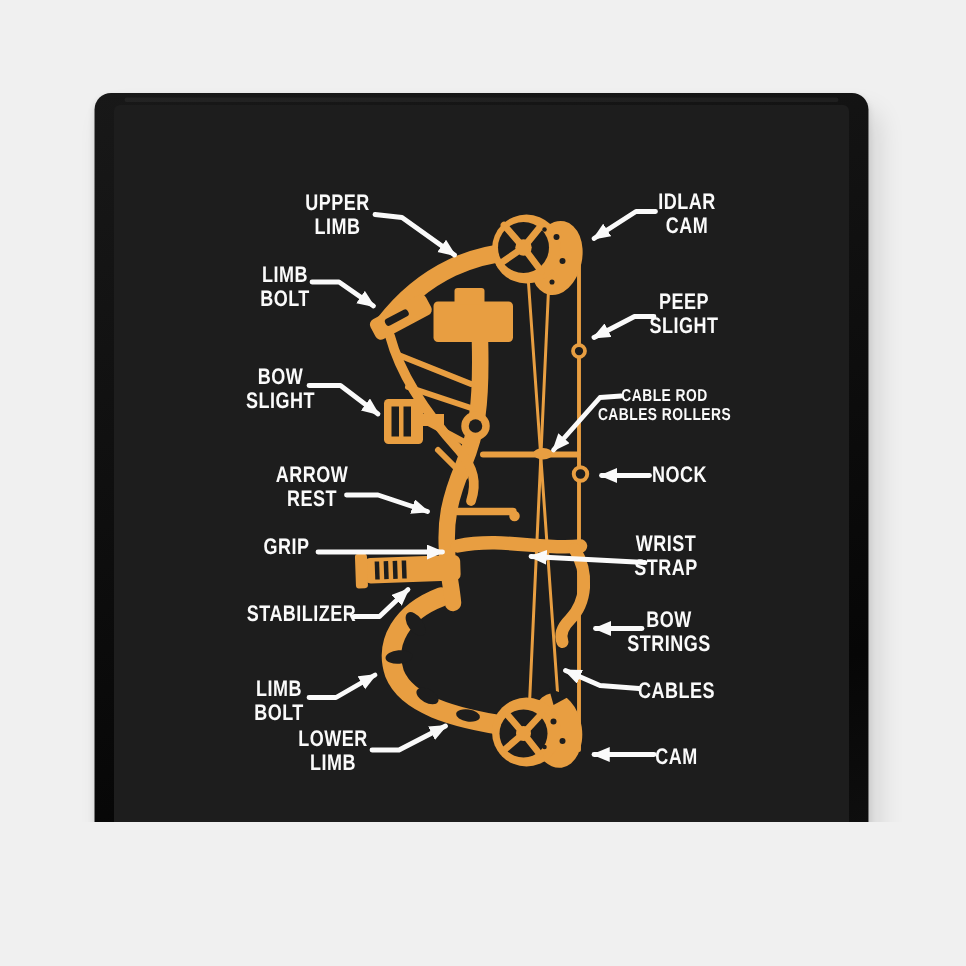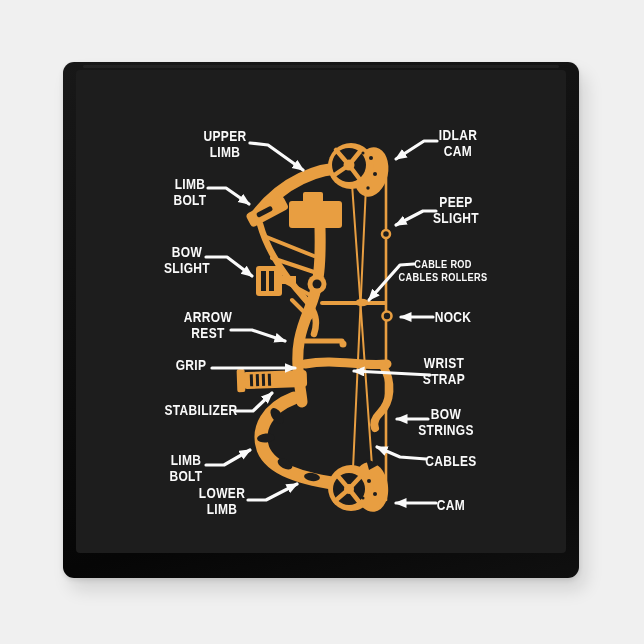--- a/index.html
+++ b/index.html
@@ -1,16 +1,16 @@
 <!DOCTYPE html>
 <html style="--page-bg: #F0F0F0; --face: #1D1D1D; --accent: #E89E41; --label: #FAFAFA; --arrow: #FAFAFA;"><head>
 <meta charset="utf-8">
 <style>
   html,body{margin:0;padding:0;background:var(--page-bg,#f0f0f0);}
-  .stage{position:relative;width:644px;height:644px;overflow:hidden;
+  .stage{position:relative;width:644px;height:548px;overflow:hidden;
          font-family:"Liberation Sans","DejaVu Sans",sans-serif;}
   
   .tile{position:absolute;left:63px;top:62px;width:516px;height:516px;border-radius:11px;
         background:linear-gradient(165deg,#181818 0%,#0f0f0f 40%,#060606 78%,#101010 100%);
         box-shadow:7px 12px 18px rgba(0,0,0,0.12),0 2px 5px rgba(0,0,0,0.10);}
   .tile::after{content:"";position:absolute;left:20px;right:20px;top:3px;height:3px;
         border-radius:2px;background:rgba(255,255,255,0.05);}
   .tile-face{position:absolute;left:13px;top:8px;right:13px;bottom:25px;border-radius:4px;
         background:var(--face,#1d1d1d);}
   .art,.arrows{position:absolute;left:0;top:0;width:644px;height:644px;}

